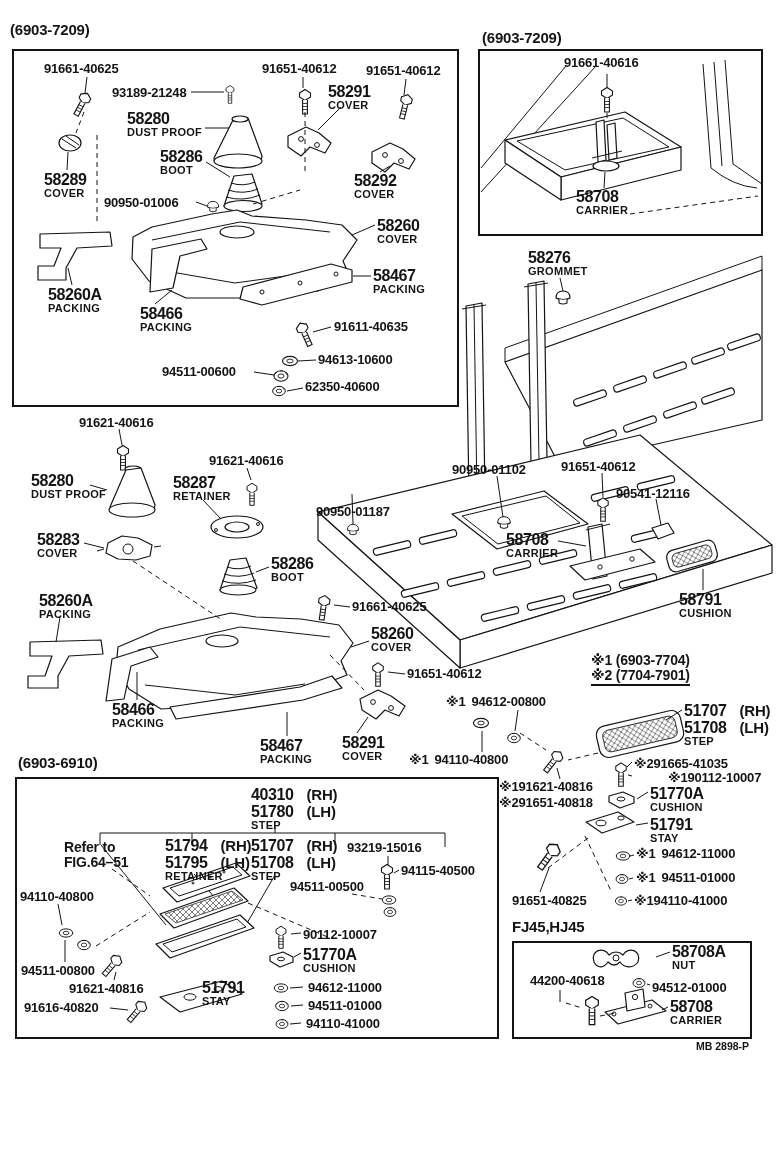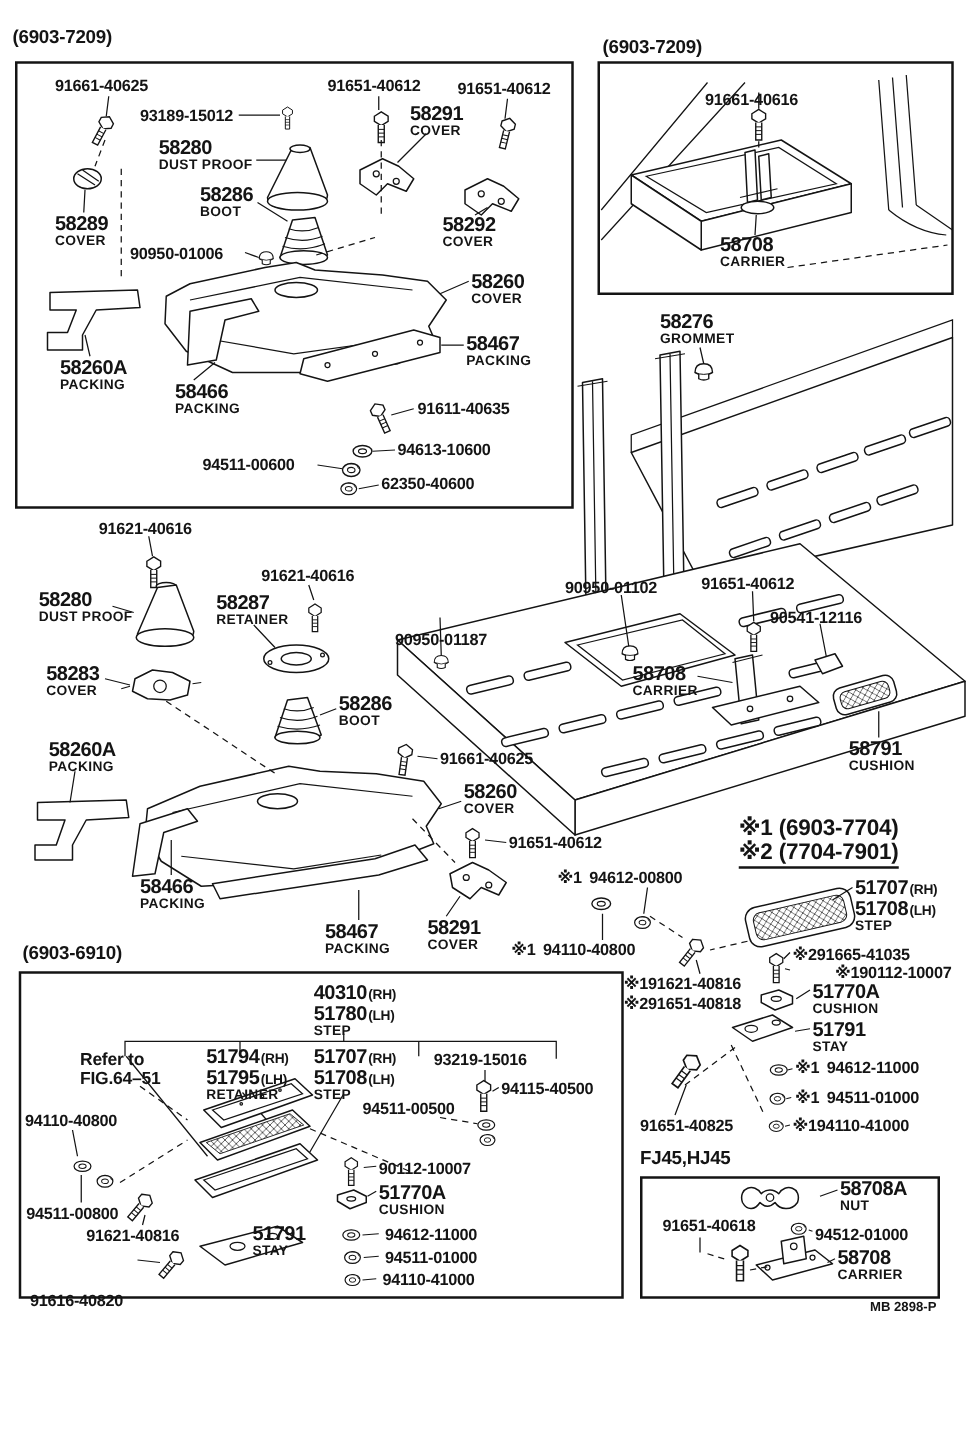--- a/index.html
+++ b/index.html
@@ -7,23 +7,23 @@
         font-family:"Liberation Sans","DejaVu Sans",sans-serif;color:#141414}
   svg{position:absolute;left:0;top:0}
   .fr{fill:none;stroke:#141414;stroke-width:2}
   .p{fill:#ffffff;stroke:#141414;stroke-width:1.2;stroke-linejoin:round}
   .l{fill:none;stroke:#141414;stroke-width:1}
   .d{fill:none;stroke:#141414;stroke-width:1;stroke-dasharray:5 4}
   .lb{position:absolute;font-weight:700;line-height:1.05;white-space:nowrap;letter-spacing:-0.2px}
   .n{font-size:13px}
   .b{font-size:16px;letter-spacing:-0.4px}
   .c{font-size:11px;letter-spacing:0.3px;margin-top:-1px}
-  .s{font-size:11px;margin-left:1px}
+  .s{font-size:15px;margin-left:13px}
   .hd{font-size:15px}
-  .nt{font-size:18px}
+  .nt{font-size:14px}
   .ul{border-bottom:2.5px solid #141414;padding-bottom:2px}
   .rf{font-size:14px}
   .ft{font-size:10.5px;letter-spacing:0}
   .pfx{margin-right:6px}
 </style>
 </head>
 <body>
 
 <div id="page">
 
@@ -270,21 +270,21 @@
   <circle class="l" cx="635" cy="997" r="2.6"></circle>
         <circle class="l" cx="614" cy="1014" r="2"></circle>
         <circle class="l" cx="650" cy="1006" r="2"></circle>
   <path class="l" d="M670,952L656,957M650,985L647,984M668,1007L662,1010M560,990L560,1002"></path>
   <path class="d" d="M600,1016L616,1013M566,1003L582,1008"></path>
 </g>
 </svg>
 
 <div class="lb hd" style="left:10px;top:22px">(6903-7209)</div>
 <div class="lb n" style="left:44px;top:62px">91661-40625</div>
-<div class="lb n" style="left:112px;top:86px">93189-15012</div>
+<div class="lb n" style="left:112px;top:86px">93189-21248</div>
 <div class="lb" style="left:127px;top:111px">
       <div class="b">58280</div>
       <div class="c">DUST PROOF</div>
     </div>
 <div class="lb n" style="left:262px;top:62px">91651-40612</div>
 <div class="lb" style="left:328px;top:84px">
       <div class="b">58291</div>
       <div class="c">COVER</div>
     </div>
 <div class="lb n" style="left:366px;top:64px">91651-40612</div>
@@ -316,21 +316,21 @@
 <div class="lb" style="left:140px;top:306px">
       <div class="b">58466</div>
       <div class="c">PACKING</div>
     </div>
 <div class="lb n" style="left:334px;top:320px">91611-40635</div>
 <div class="lb n" style="left:318px;top:353px">94613-10600</div>
 <div class="lb n" style="left:162px;top:365px">94511-00600</div>
 <div class="lb n" style="left:305px;top:380px">62350-40600</div>
 
 <div class="lb hd" style="left:482px;top:30px">(6903-7209)</div>
-<div class="lb n" style="left:564px;top:73px">91661-40616</div>
+<div class="lb n" style="left:564px;top:56px">91661-40616</div>
 <div class="lb" style="left:576px;top:189px">
       <div class="b">58708</div>
       <div class="c">CARRIER</div>
     </div>
 
 <div class="lb" style="left:528px;top:250px">
       <div class="b">58276</div>
       <div class="c">GROMMET</div>
     </div>
 <div class="lb n" style="left:79px;top:416px">91621-40616</div>
@@ -441,31 +441,31 @@
 <div class="lb" style="left:303px;top:947px">
       <div class="b">51770A</div>
       <div class="c">CUSHION</div>
     </div>
 <div class="lb n" style="left:21px;top:964px">94511-00800</div>
 <div class="lb n" style="left:69px;top:982px">91621-40816</div>
 <div class="lb" style="left:202px;top:980px">
       <div class="b">51791</div>
       <div class="c">STAY</div>
     </div>
-<div class="lb n" style="left:24px;top:1034px">91616-40820</div>
+<div class="lb n" style="left:24px;top:1001px">91616-40820</div>
 <div class="lb n" style="left:308px;top:981px">94612-11000</div>
 <div class="lb n" style="left:308px;top:999px">94511-01000</div>
 <div class="lb n" style="left:306px;top:1017px">94110-41000</div>
 
 <div class="lb hd" style="left:512px;top:919px">FJ45,HJ45</div>
 <div class="lb" style="left:672px;top:944px">
       <div class="b">58708A</div>
       <div class="c">NUT</div>
     </div>
-<div class="lb n" style="left:530px;top:974px">91651-40618</div>
+<div class="lb n" style="left:530px;top:974px">44200-40618</div>
 <div class="lb n" style="left:652px;top:981px">94512-01000</div>
 <div class="lb" style="left:670px;top:999px">
       <div class="b">58708</div>
       <div class="c">CARRIER</div>
     </div>
 <div class="lb ft" style="left:696px;top:1041px">MB 2898-P</div>
 
 </div>
 
 </body></html>

